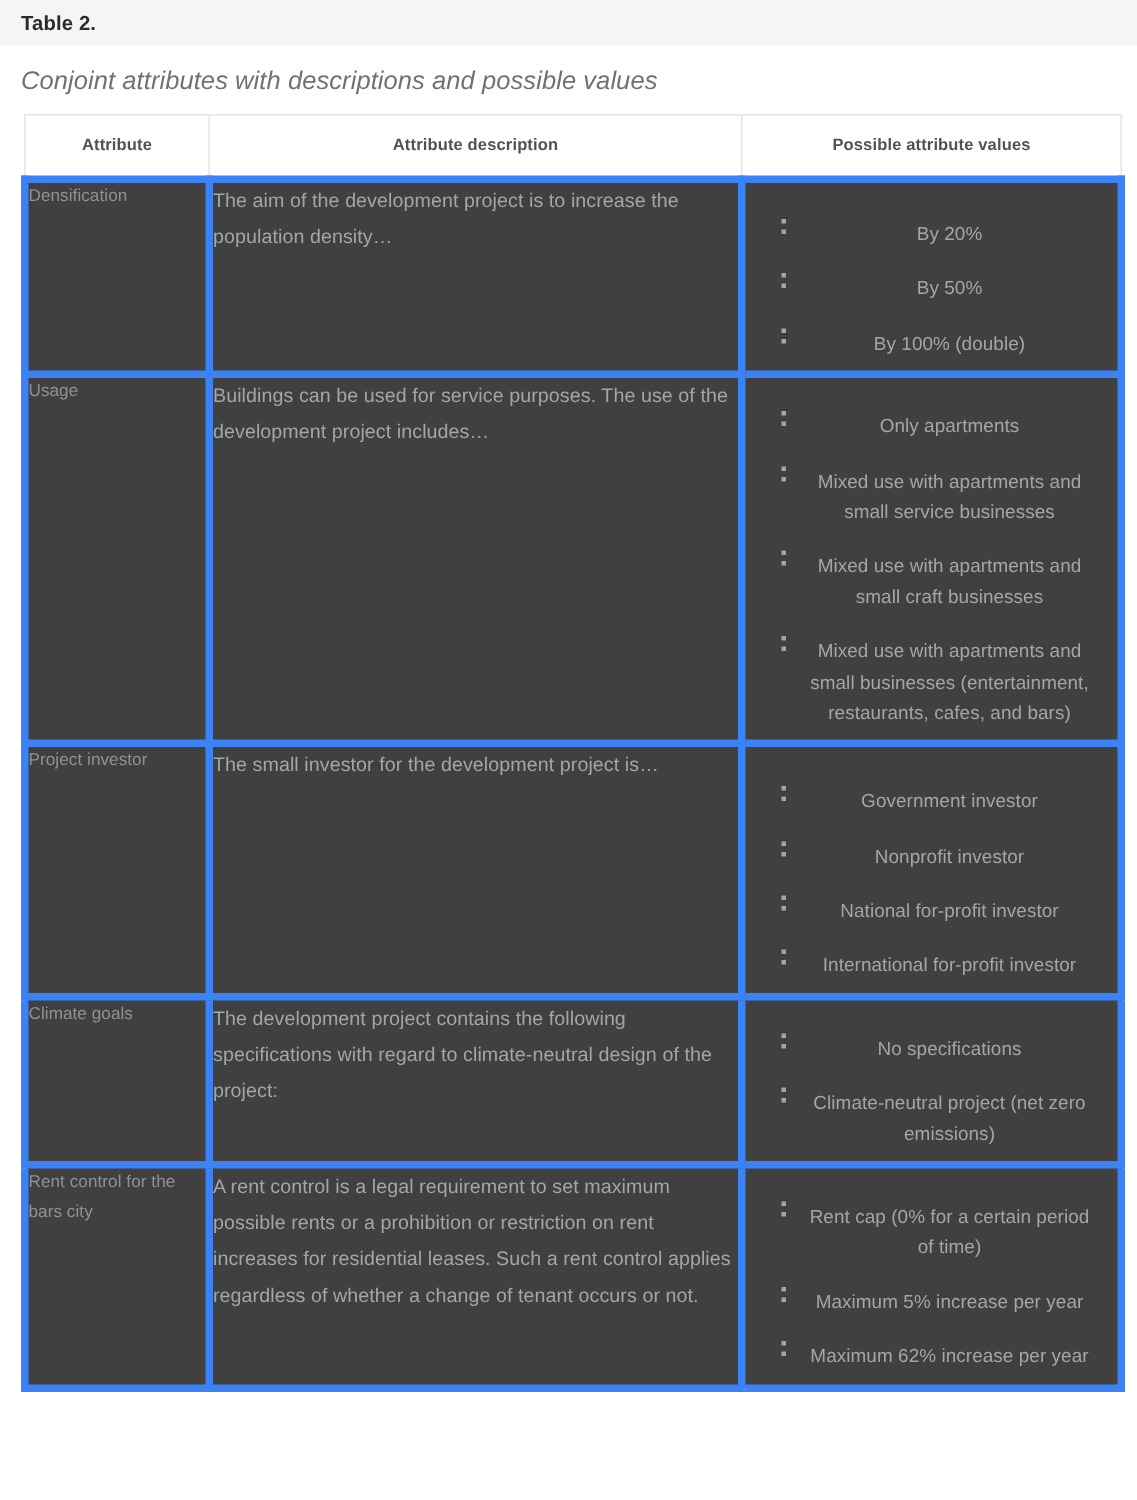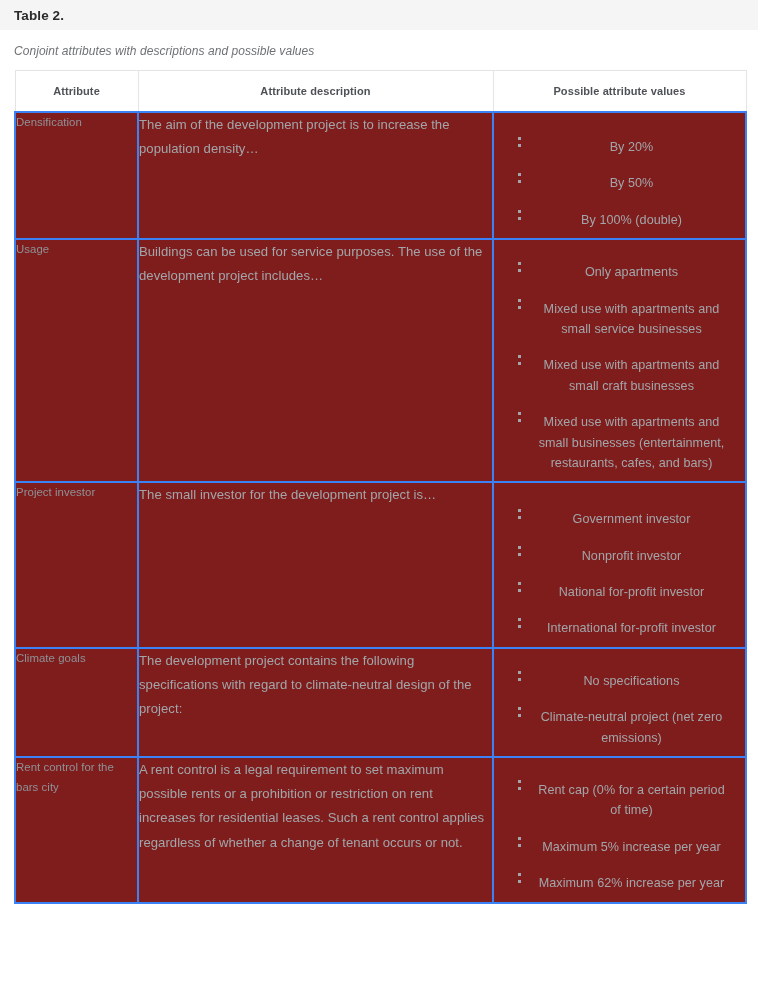--- a/index.html
+++ b/index.html
@@ -29,21 +29,21 @@
     box-sizing: border-box;
   }
   .table-banner .label {
     font-size: 13.5px;
     font-weight: bold;
     color: #2b2b2b;
     letter-spacing: 0.1px;
   }
   .caption {
     padding: 14px 0 12px 14px;
-    font-size: 12px;
+    font-size: 17px;
     font-style: italic;
     color: #6e7276;
     letter-spacing: 0.05px;
   }
   .table-wrap {
     padding: 0 13px 0 14px;
     box-sizing: border-box;
   }
   table.conjoint {
     border-collapse: collapse;
@@ -59,23 +59,23 @@
     border: 1px solid #e3e4e6;
     font-size: 11px;
     font-weight: bold;
     color: #4e5257;
     text-align: center;
     padding: 14px 6px 14px 6px;
     letter-spacing: 0.1px;
     background: #ffffff;
   }
   table.conjoint td {
-    border: 2px solid #3b82f6;
+    border: 5px solid #3b82f6;
     vertical-align: top;
-    background: #7f1d1d;
+    background: #404040;
     padding: 0;
   }
   td.attr-cell {
     padding: 14px 8px 10px 14px;
     font-size: 11.4px;
     color: #8e9297;
     line-height: 1.72;
     letter-spacing: 0.05px;
   }
   td.desc-cell {

